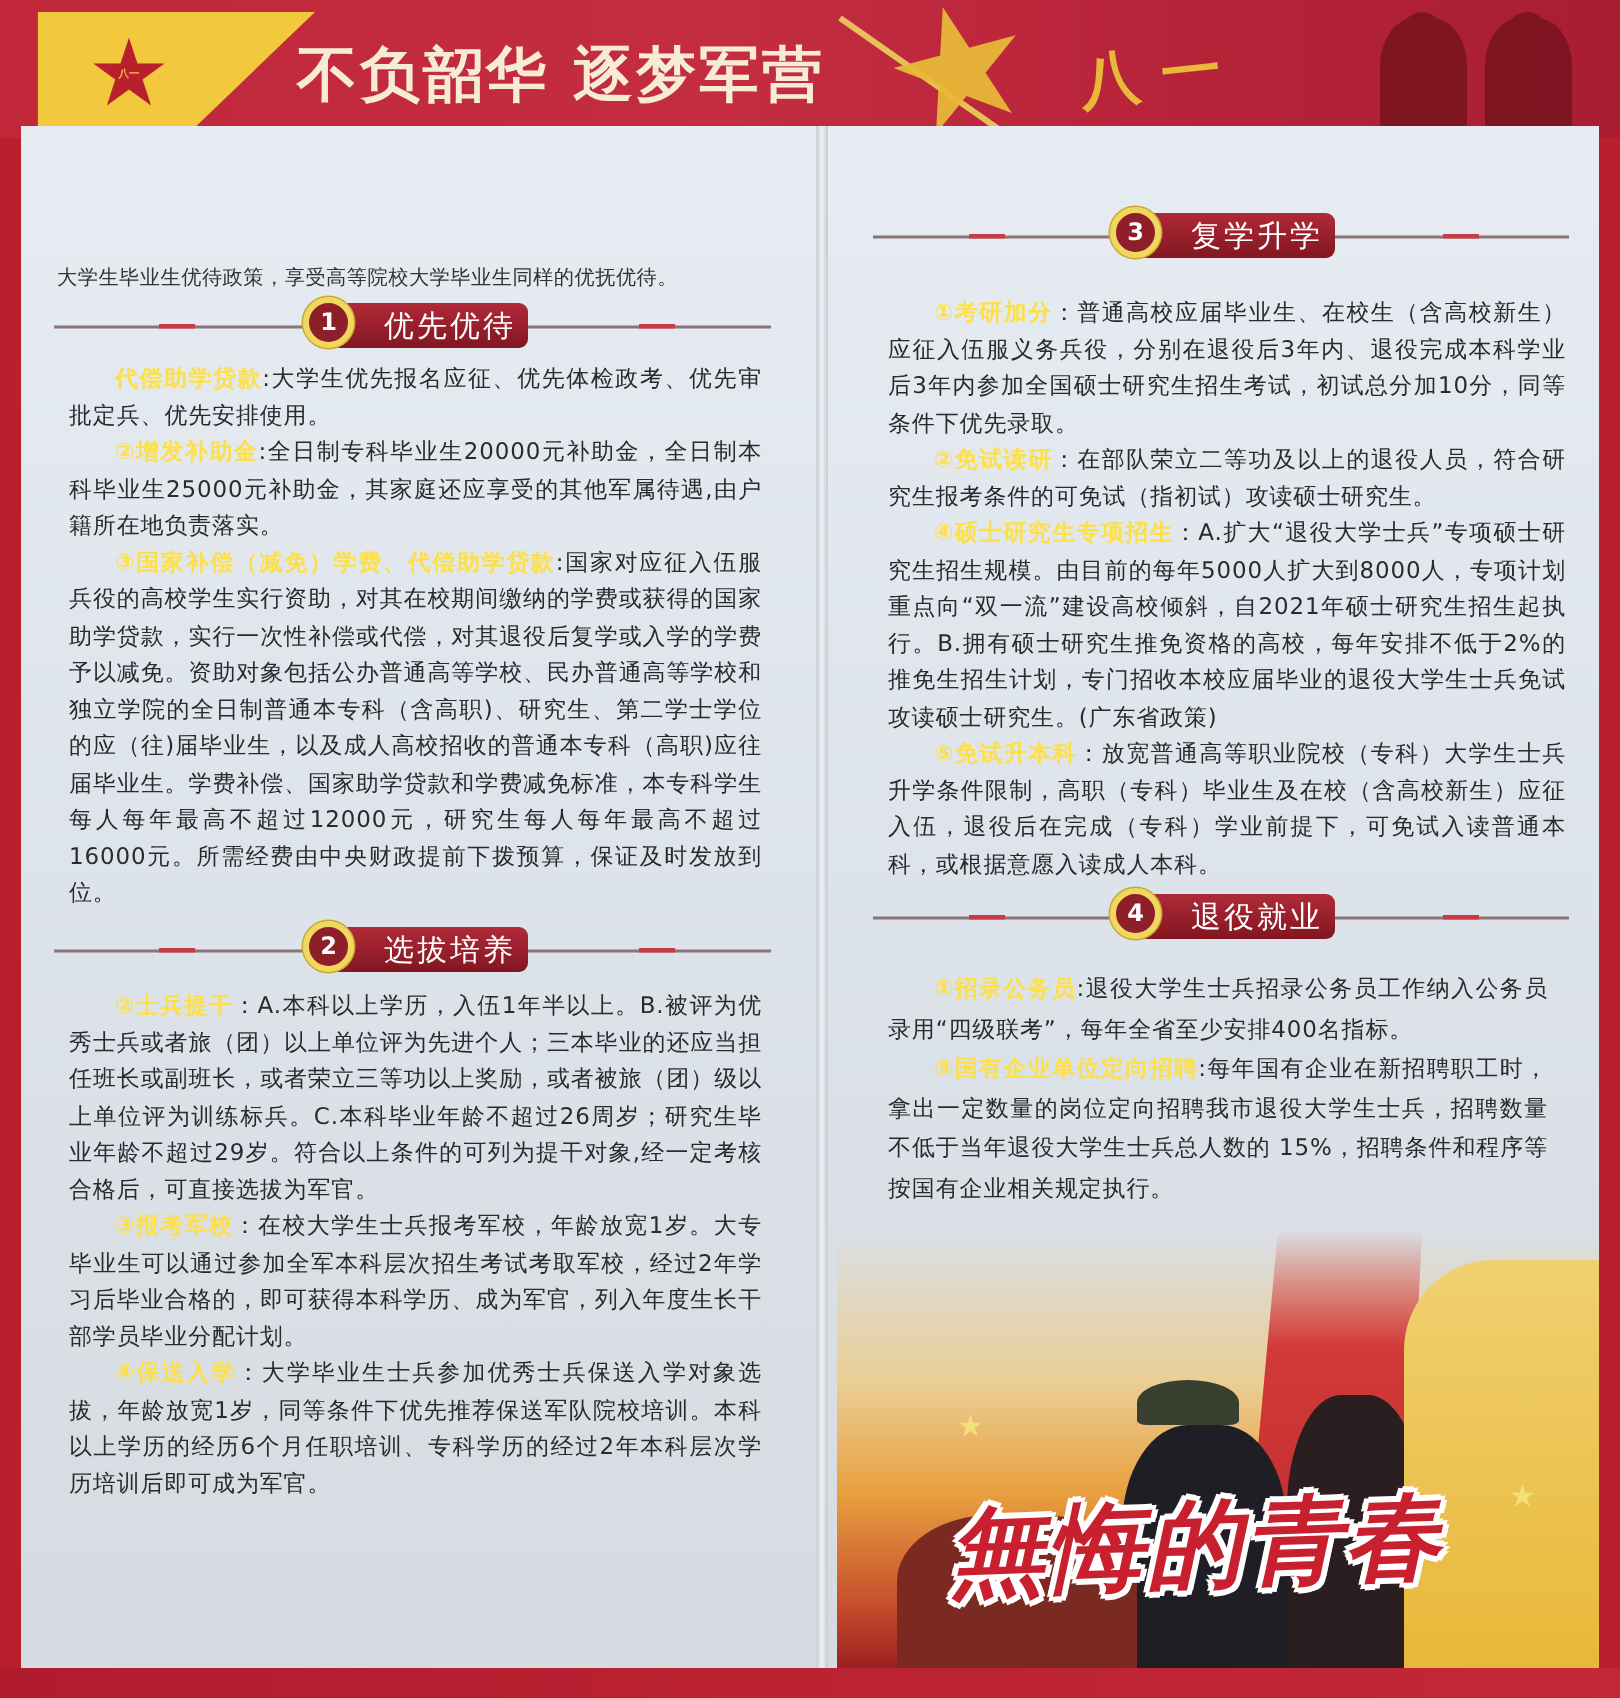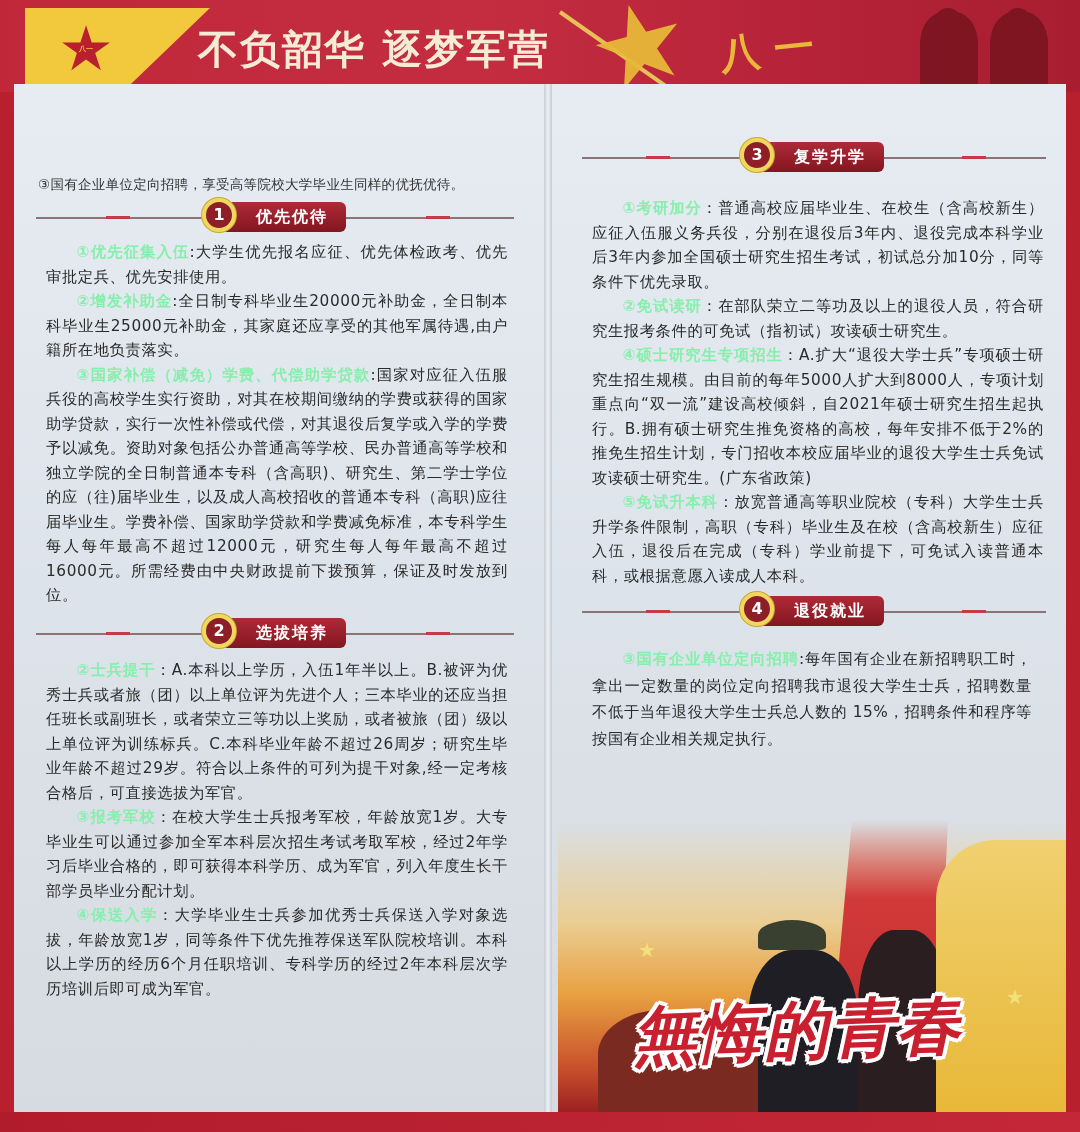--- a/index.html
+++ b/index.html
@@ -90,37 +90,37 @@
     .sec-head .line {
       position: absolute; top: 19px; left: 0; right: 0; height: 1.5px; background: #8a7478;
     }
     .sec-head .dash {
       position: absolute; top: 18px; width: 24px; height: 3px; background: #c83a44;
     }
     .sec-head .badge {
       position: absolute; top: 4px; height: 30px;
       background: linear-gradient(180deg, #b02a38, #821620);
       border-radius: 3px 6px 6px 3px;
-      color: #fff; font-size: 16px; font-weight: bold; line-height: 30px;
-      padding-left: 40px; padding-right: 18px; letter-spacing: 2px; white-space: nowrap;
+      color: #fff; font-size: 20px; font-weight: normal; line-height: 30px;
+      padding-left: 40px; padding-right: 8px; letter-spacing: 2px; white-space: nowrap;
     }
     .sec-head .num {
       position: absolute; top: 0px; width: 34px; height: 34px; border-radius: 50%;
       background: #8e1e28; border: 4px solid #f0d860;
       color: #fff; font-size: 16px; font-weight: bold; text-align: center; line-height: 26px;
       box-shadow: 0 0 0 1px #c8a830;
     }
 
     
     .text {
       position: absolute; font-size: 15.3px; color: #2a2a2a; line-height: 24.5px;
       text-align: justify; letter-spacing: 0.6px;
     }
     .text p { text-indent: 2em; }
-    .text .k { color: #86efac; font-weight: bold; }
+    .text .k { color: #fde047; font-weight: bold; }
 
     
     .photo {
       position: absolute; left: 558px; top: 820px; width: 508px; height: 292px;
       background:
         radial-gradient(ellipse at 30% 40%, rgba(255,240,200,0.0) 0%, rgba(255,240,200,0) 40%),
         linear-gradient(180deg, rgba(230,236,242,0) 0%, rgba(240,200,120,0.75) 35%, #e8a040 60%, #c8502c 85%, #9c2020 100%);
       overflow: hidden;
     }
     .photo .flag {
@@ -181,32 +181,32 @@
     <div class="soldier" style="left:300px; top:110px; width:90px; height:190px; background:#2a1e20;"></div>
     <div class="soldier" style="left:40px; top:190px; width:160px; height:110px; background:#7a2a20;"></div>
     <div class="uniform-y"></div>
     <div class="smallstar" style="left:80px; top:118px;">★</div>
     <div class="smallstar" style="left:448px; top:165px;">★</div>
   </div>
   <div class="calligraphy">無悔的青春</div>
 
   <div class="bottom-band"></div>
 
-  <div class="intro">③国有企业单位定向招聘，享受高等院校大学毕业生同样的优抚优待。</div>
+  <div class="intro">大学生毕业生优待政策，享受高等院校大学毕业生同样的优抚优待。</div>
 
   <div class="sec-head" style="left:36px; top:198px; width:478px;">
     <div class="line"></div>
     <div class="dash" style="left:70px;"></div>
     <div class="dash" style="left:390px;"></div>
     <div class="badge" style="left:180px;">优先优待</div>
     <div class="num" style="left:166px;">1</div>
   </div>
 
   <div class="text" style="left:46px; top:240px; width:462px;">
-    <p><span class="k">①优先征集入伍</span><span>:大学生优先报名应征、优先体检政考、优先审批定兵、优先安排使用。</span></p>
+    <p><span class="k">代偿助学贷款</span><span>:大学生优先报名应征、优先体检政考、优先审批定兵、优先安排使用。</span></p>
     <p><span class="k">②增发补助金</span><span>:全日制专科毕业生20000元补助金，全日制本科毕业生25000元补助金，其家庭还应享受的其他军属待遇,由户籍所在地负责落实。</span></p>
     <p><span class="k">③国家补偿（减免）学费、代偿助学贷款</span><span>:国家对应征入伍服兵役的高校学生实行资助，对其在校期间缴纳的学费或获得的国家助学贷款，实行一次性补偿或代偿，对其退役后复学或入学的学费予以减免。资助对象包括公办普通高等学校、民办普通高等学校和独立学院的全日制普通本专科（含高职)、研究生、第二学士学位的应（往)届毕业生，以及成人高校招收的普通本专科（高职)应往届毕业生。学费补偿、国家助学贷款和学费减免标准，本专科学生每人每年最高不超过12000元，研究生每人每年最高不超过16000元。所需经费由中央财政提前下拨预算，保证及时发放到位。</span></p>
   </div>
 
   <div class="sec-head" style="left:36px; top:614px; width:478px;">
     <div class="line"></div>
     <div class="dash" style="left:70px;"></div>
     <div class="dash" style="left:390px;"></div>
     <div class="badge" style="left:180px;text-align:center;">选拔培养</div>
     <div class="num" style="left:166px;">2</div>
@@ -235,16 +235,17 @@
 
   <div class="sec-head" style="left:582px; top:592px; width:464px;">
     <div class="line"></div>
     <div class="dash" style="left:64px;"></div>
     <div class="dash" style="left:380px;"></div>
     <div class="badge" style="left:172px;">退役就业</div>
     <div class="num" style="left:158px;">4</div>
   </div>
 
   <div class="text" style="left:592px; top:646px; width:440px; line-height:26.5px;">
+    <p><span class="k">①招录公务员</span><span>:退役大学生士兵招录公务员工作纳入公务员录用“四级联考”，每年全省至少安排400名指标。</span></p>
     <p><span class="k">③国有企业单位定向招聘</span><span>:每年国有企业在新招聘职工时，拿出一定数量的岗位定向招聘我市退役大学生士兵，招聘数量不低于当年退役大学生士兵总人数的 15%，招聘条件和程序等按国有企业相关规定执行。</span></p>
   </div>
 
 </div>
 
 </body></html>

